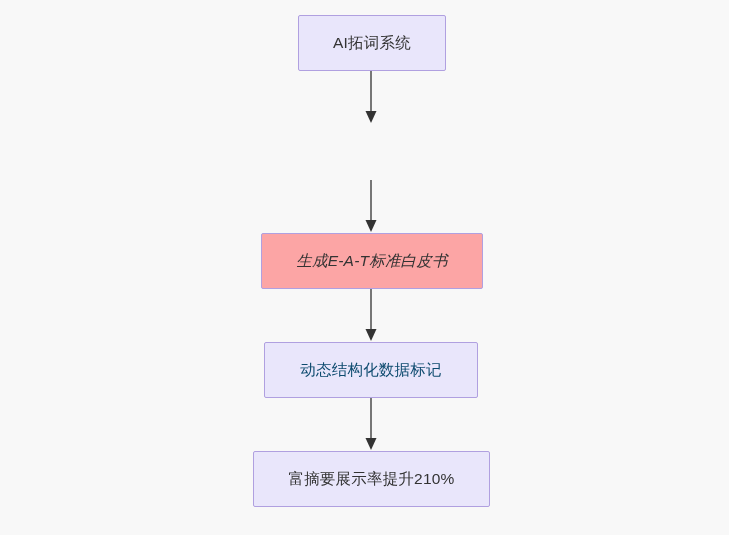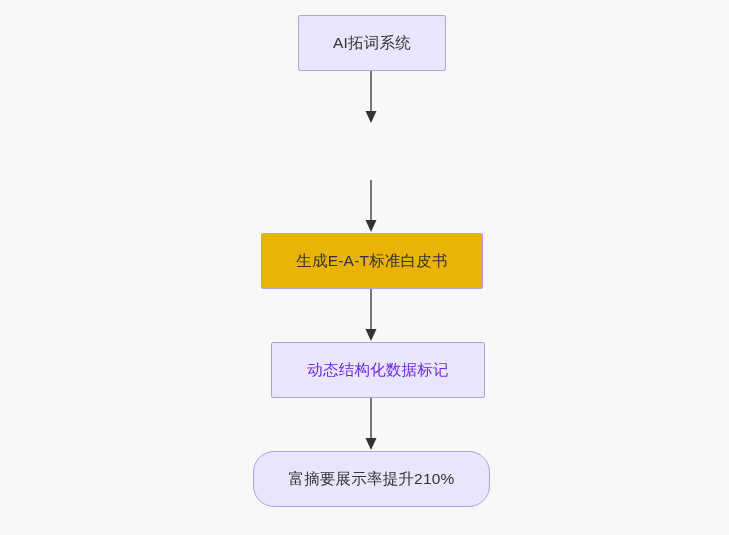--- a/index.html
+++ b/index.html
@@ -83,25 +83,25 @@
       <line x1="7" y1="0" x2="7" y2="44" stroke="#777777" stroke-width="2"></line>
       <polygon points="7,52 1.5,40 12.5,40" fill="#333333"></polygon>
     </svg>
   </div>
 
   <div class="node-box" id="box-0" style="left: 298px; top: 15px; width: 148px; height: 56px; background: rgb(233, 230, 251); border-color: rgb(176, 160, 224); color: rgb(51, 51, 51);">
     <span class="node-label">AI拓词系统</span>
   </div>
 
 
-  <div class="node-box" id="box-2" style="left: 261px; top: 233px; width: 222px; height: 56px; background: #eab308; border-color: rgb(176, 160, 224); color: rgb(51, 51, 51);">
+  <div class="node-box" id="box-2" style="left: 261px; top: 233px; width: 222px; height: 56px; background: #fca5a5; border-color: rgb(176, 160, 224); color: rgb(51, 51, 51); font-style: italic;">
     <span class="node-label">生成E-A-T标准白皮书</span>
   </div>
 
-  <div class="node-box" id="box-3" style="left: 271px; top: 342px; width: 214px; height: 56px; background: rgb(233, 230, 251); border-color: rgb(176, 160, 224); color: #6d28d9;">
+  <div class="node-box" id="box-3" style="left: 264px; top: 342px; width: 214px; height: 56px; background: rgb(233, 230, 251); border-color: rgb(176, 160, 224); color: #0c4a6e;">
     <span class="node-label">动态结构化数据标记</span>
   </div>
 
-  <div class="node-box" id="box-4" style="left: 253px; top: 451px; width: 237px; height: 56px; background: rgb(233, 230, 251); border-color: rgb(176, 160, 224); color: rgb(51, 51, 51); border-radius: 21px;">
+  <div class="node-box" id="box-4" style="left: 253px; top: 451px; width: 237px; height: 56px; background: rgb(233, 230, 251); border-color: rgb(176, 160, 224); color: rgb(51, 51, 51);">
     <span class="node-label">富摘要展示率提升210%</span>
   </div>
 
 </div>
 
 </body></html>

